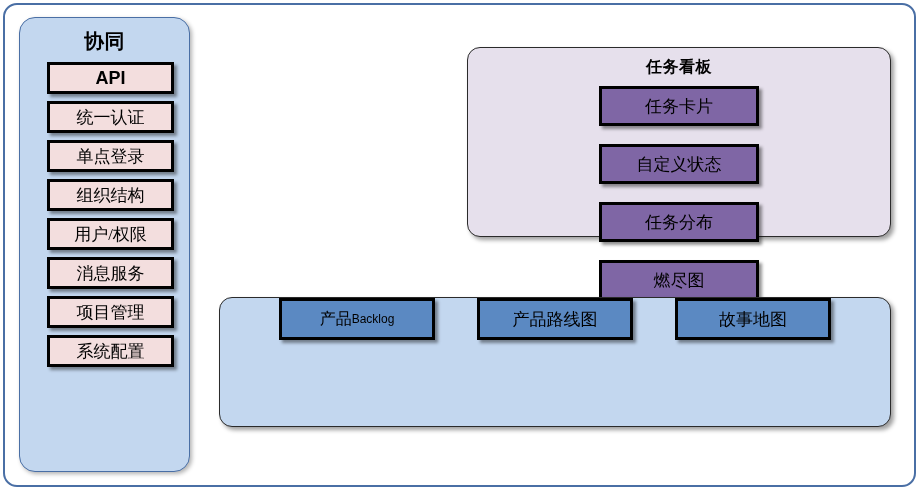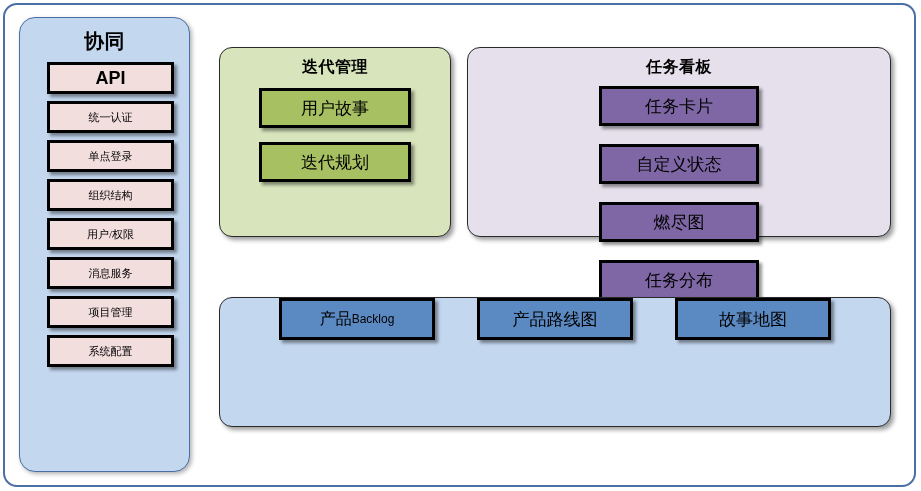--- a/index.html
+++ b/index.html
@@ -74,21 +74,21 @@
   }
   .sidebar-item {
     width: 127px;
     height: 32px;
     box-sizing: border-box;
     background: #F3DEDE;
     border: 3px solid #000000;
     display: flex;
     align-items: center;
     justify-content: center;
-    font-size: 11px;
+    font-size: 17px;
     color: #000000;
     box-shadow: 3px 3px 3px rgba(0,0,0,0.42);
   }
   .sidebar-item.api-item {
     font-family: "Liberation Sans", "DejaVu Sans", sans-serif;
     font-weight: bold;
     font-size: 18px;
   }
 
   
@@ -213,35 +213,28 @@
       <div class="sidebar-item">统一认证</div>
       <div class="sidebar-item">单点登录</div>
       <div class="sidebar-item">组织结构</div>
       <div class="sidebar-item">用户/权限</div>
       <div class="sidebar-item">消息服务</div>
       <div class="sidebar-item">项目管理</div>
       <div class="sidebar-item">系统配置</div>
     </div>
   </div>
 
-  <div class="panel" id="iteration-panel">
-    <div class="panel-title">迭代管理</div>
-    <div class="iteration-list">
-      <div class="green-box">用户故事</div>
-      <div class="green-box">迭代规划</div>
-    </div>
-  </div>
 
   <div class="panel" id="taskboard-panel">
     <div class="panel-title">任务看板</div>
     <div class="taskboard-grid">
       <div class="purple-box">任务卡片</div>
       <div class="purple-box">自定义状态</div>
+      <div class="purple-box">任务分布</div>
       <div class="purple-box">燃尽图</div>
-      <div class="purple-box">任务分布</div>
     </div>
   </div>
 
   <div class="panel" id="agile-panel">
     <div class="agile-row">
       <div class="blue-box mixed-label">
           <span class="cjk">产品</span>
           <span class="latin">Backlog</span>
         </div>
       <div class="blue-box">产品路线图</div>

